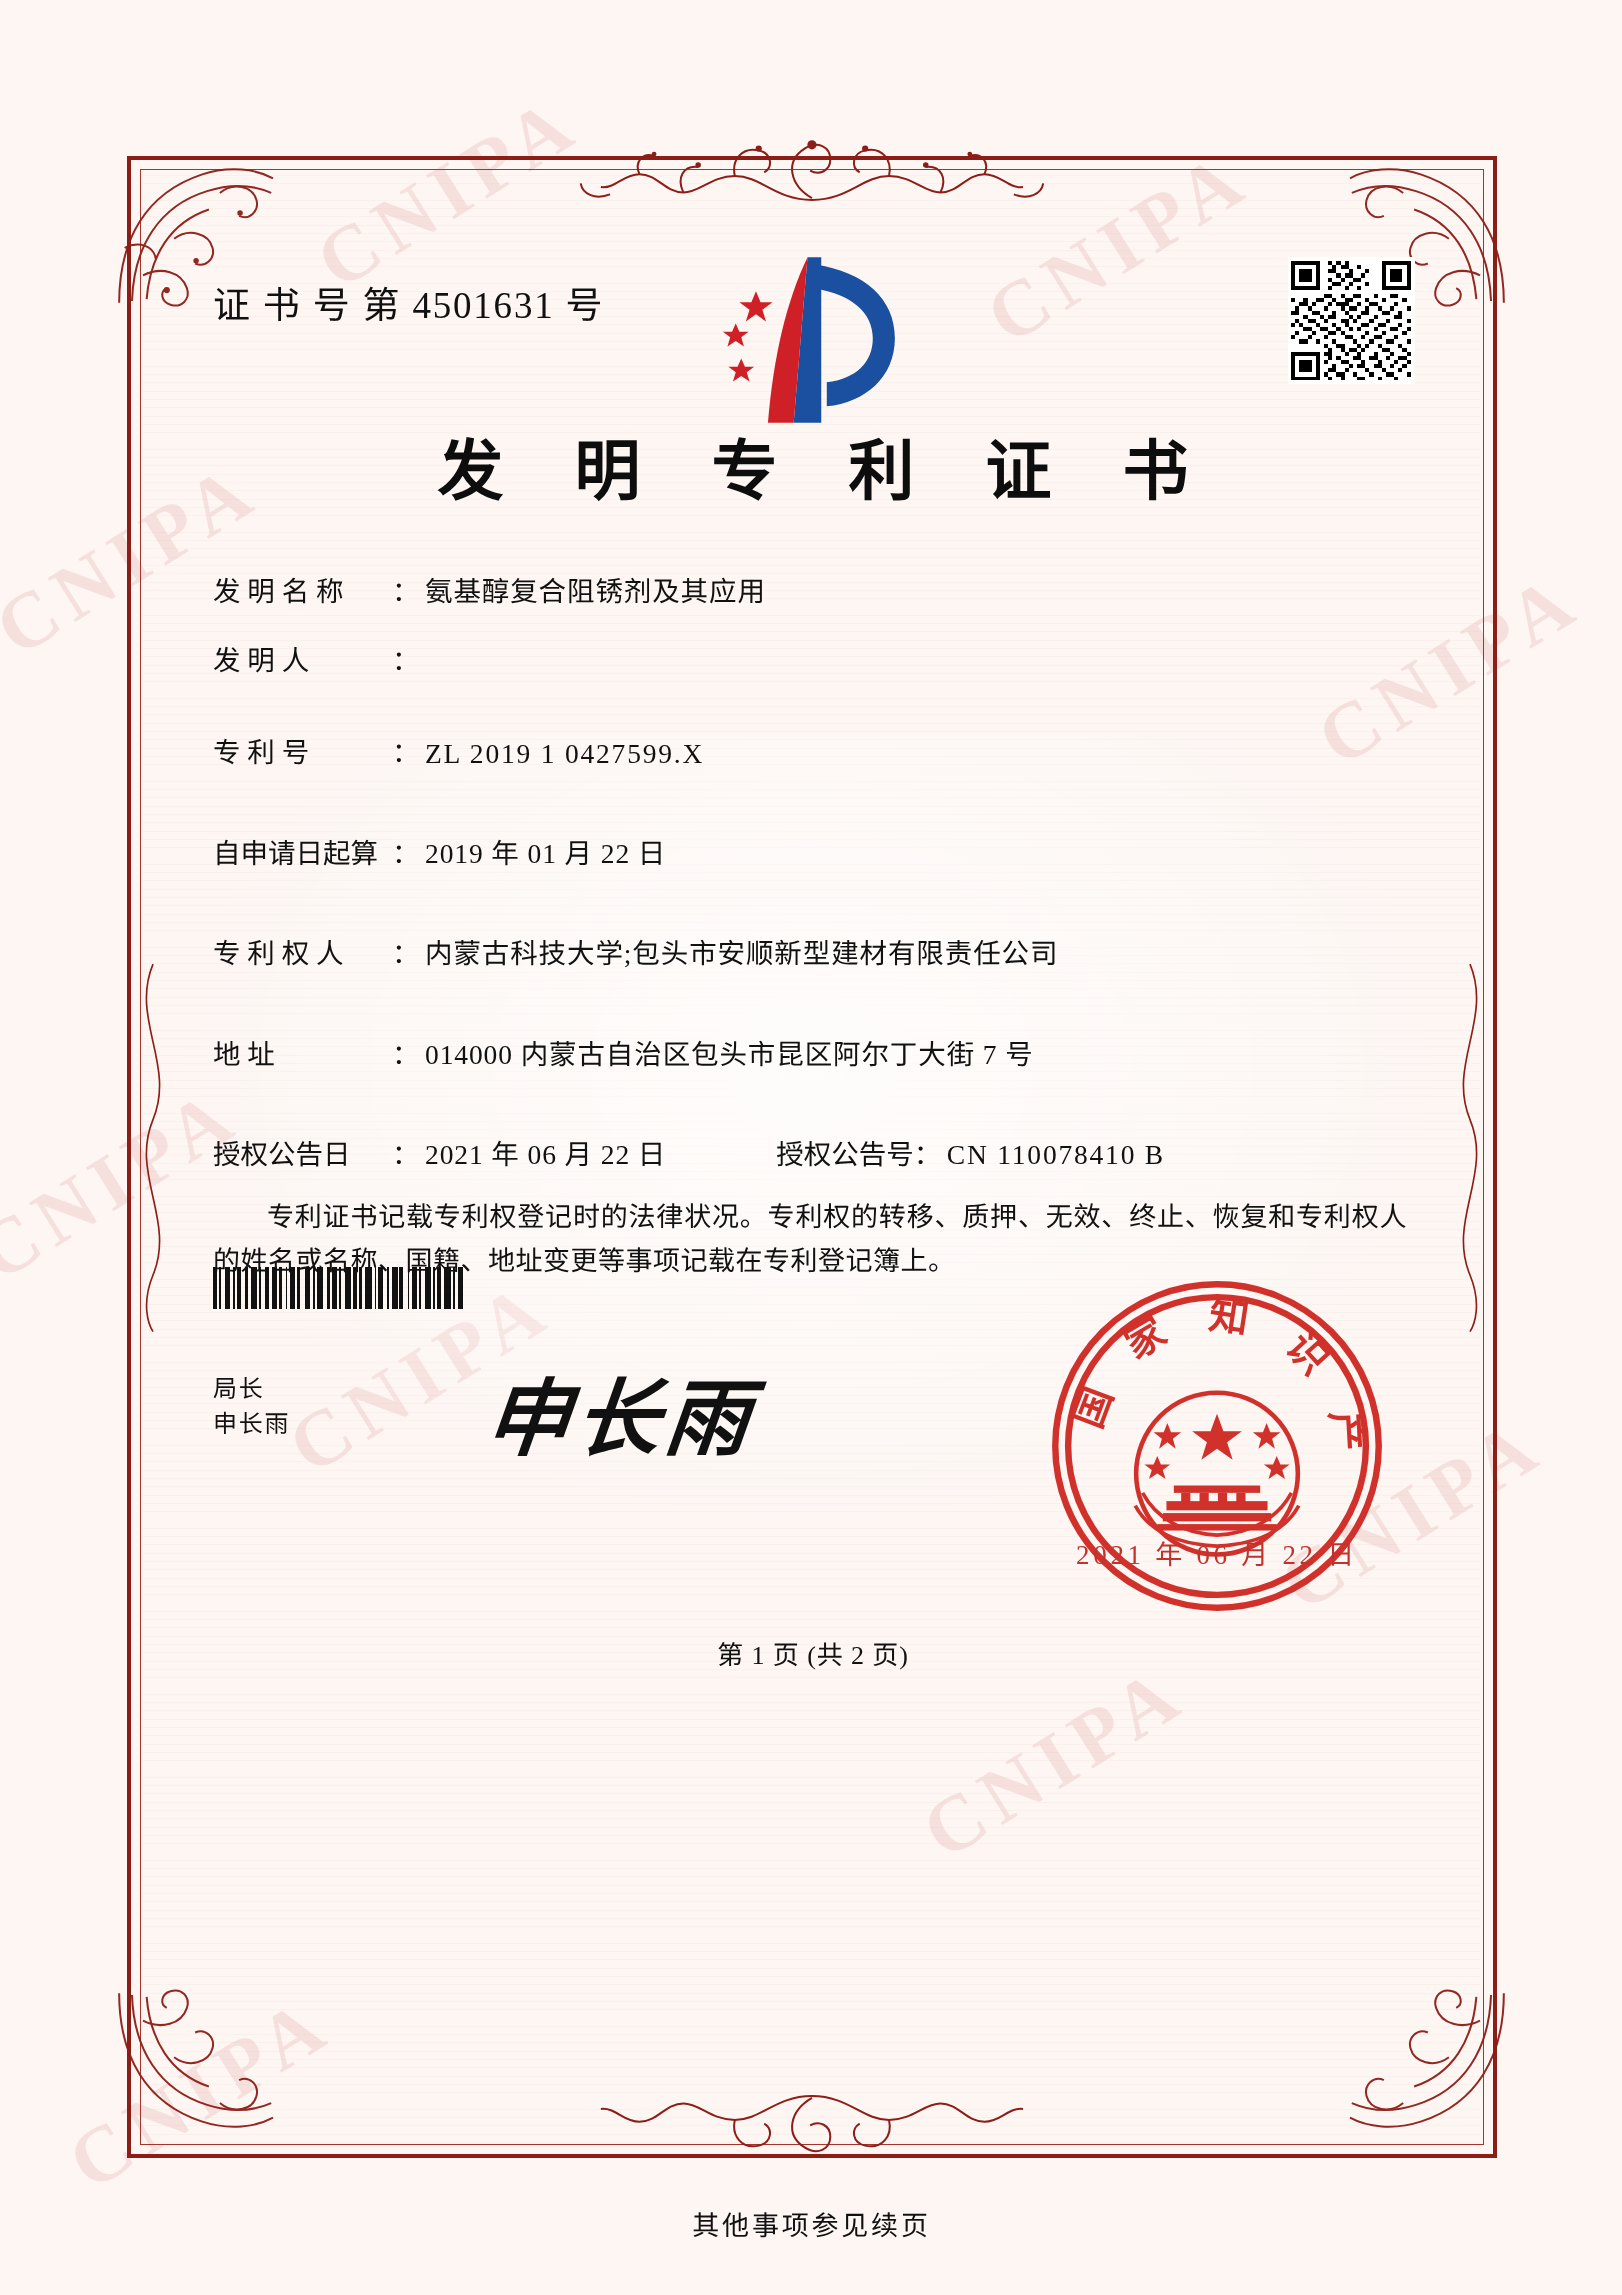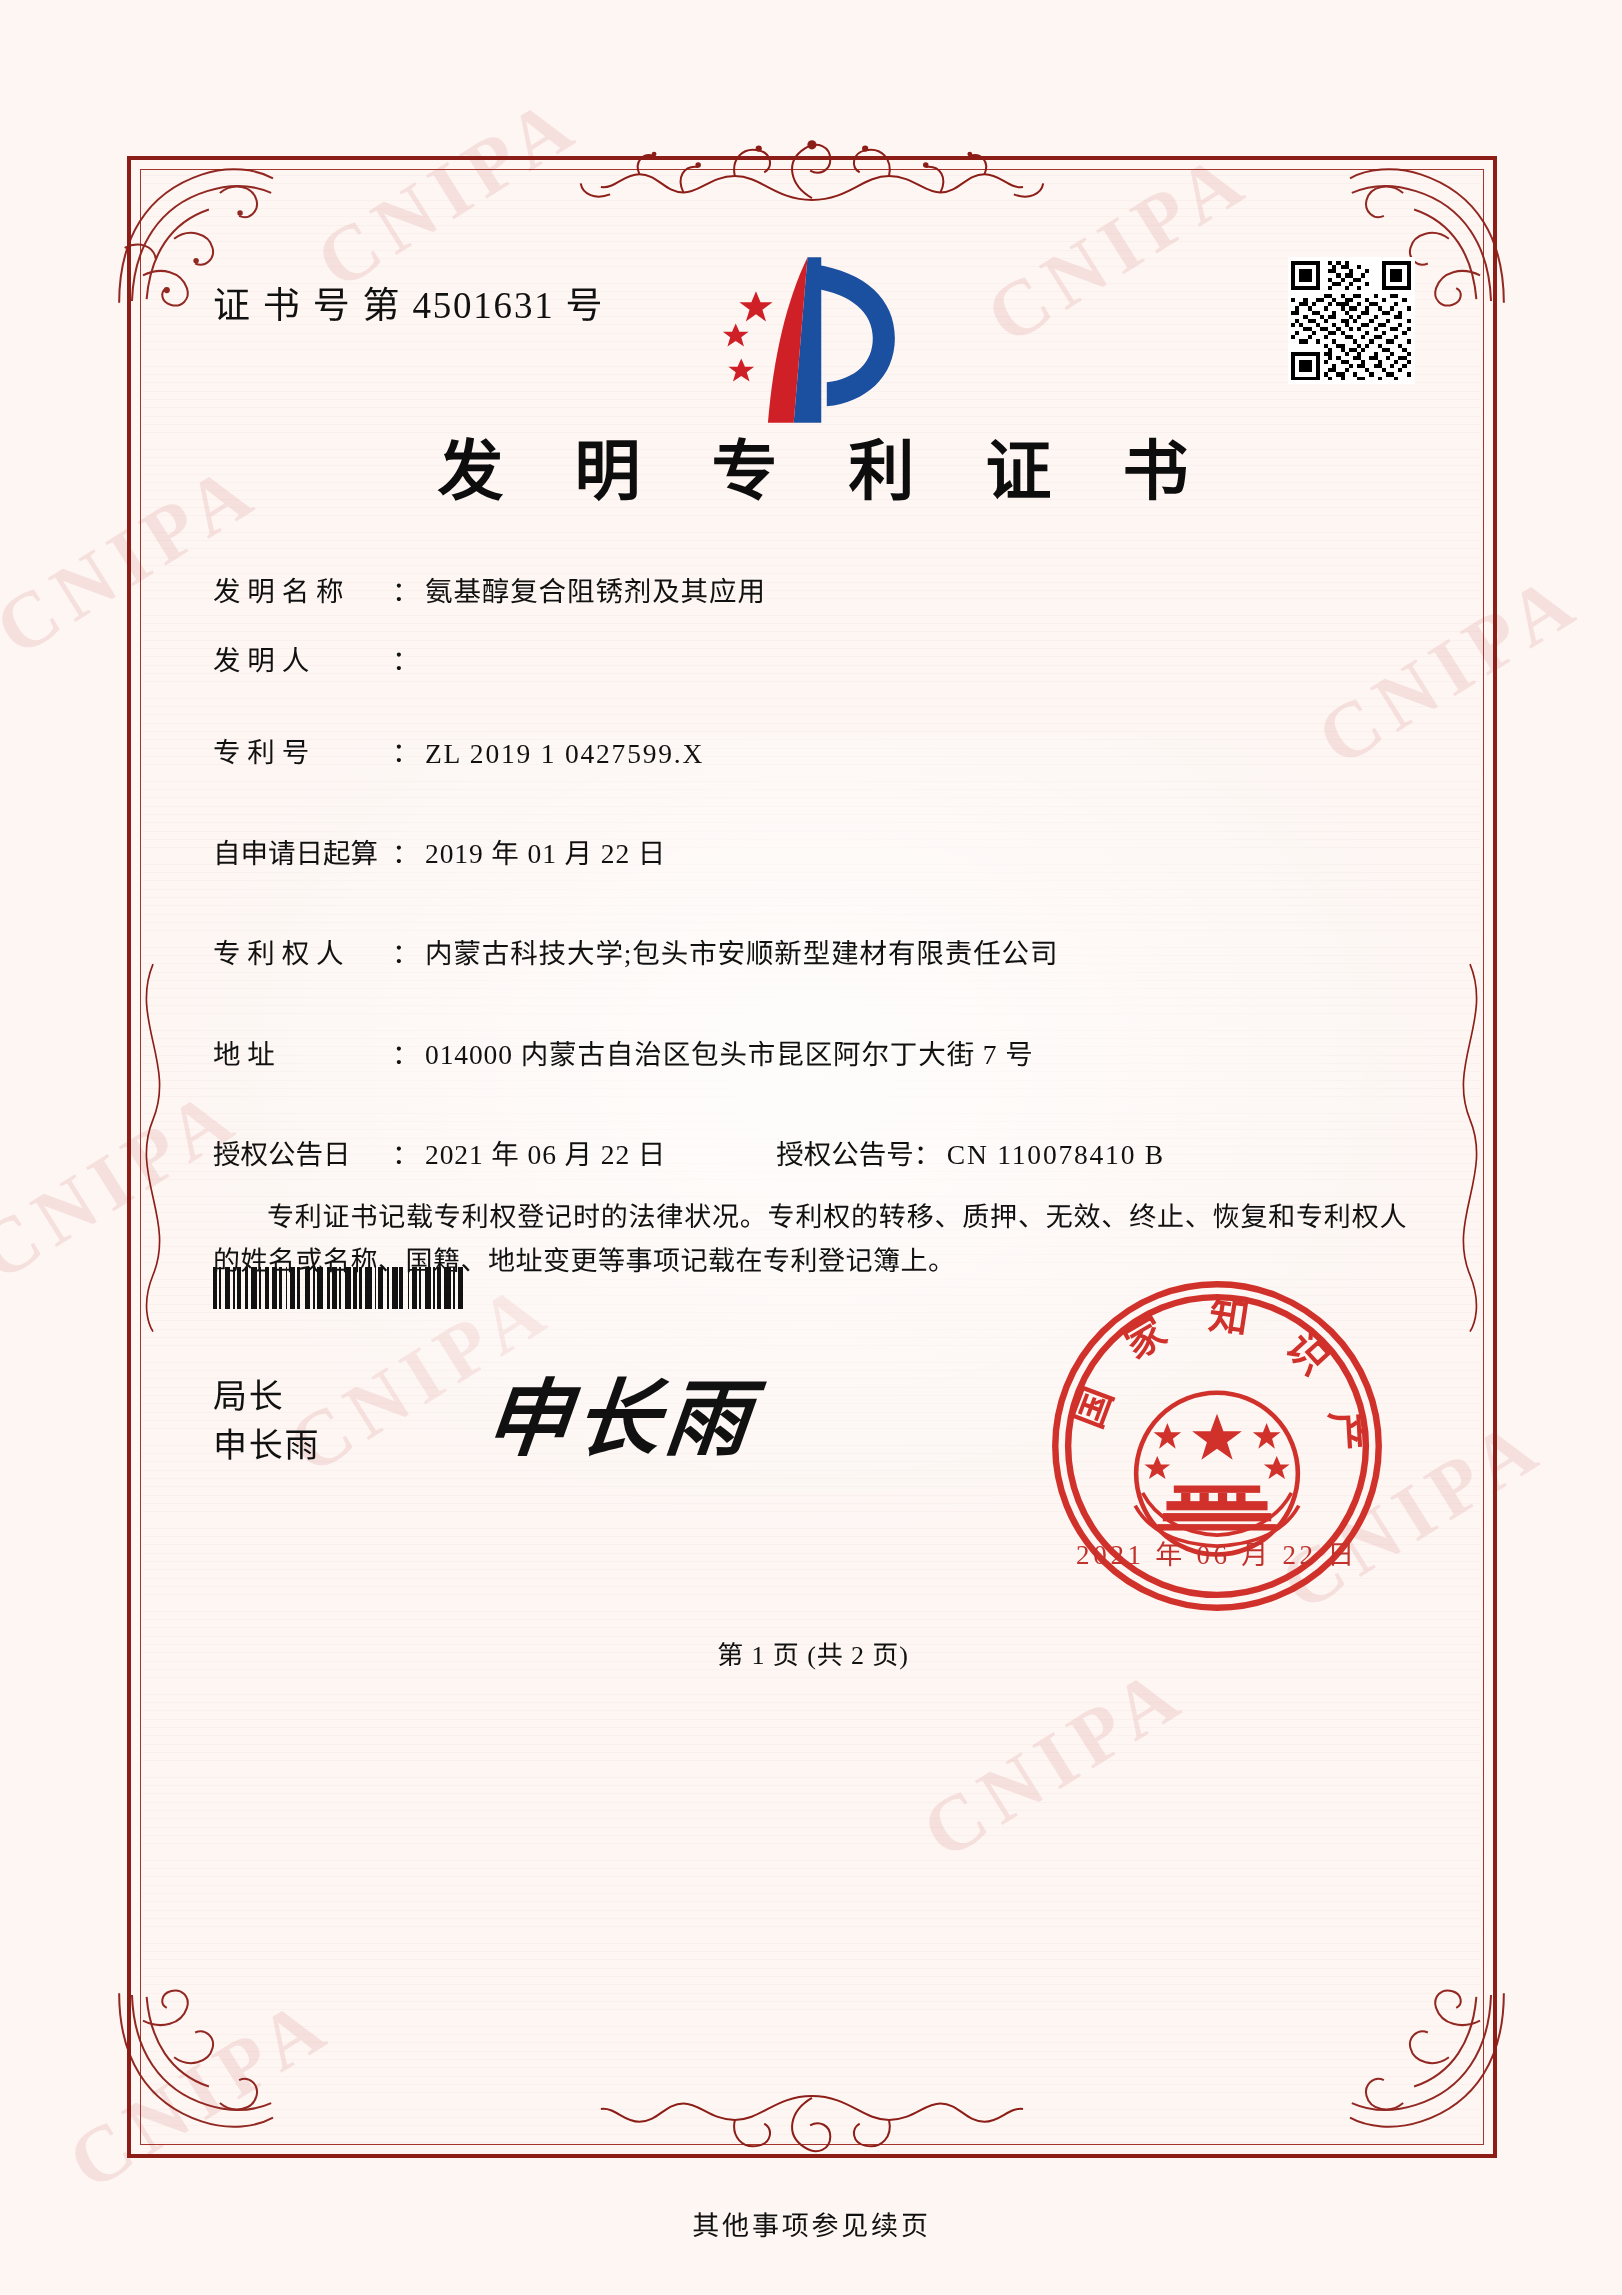--- a/index.html
+++ b/index.html
@@ -98,21 +98,21 @@
     font-size:27px;color:#111;line-height:1.62;
     text-align:justify;margin-top:24px;
     text-indent:2em;letter-spacing:0.5px;
   }
 
   
   .barcode{position:absolute;left:29px;top:1047px;width:358px;height:42px;display:flex;align-items:stretch;}
   .barcode i{display:block;background:#111;height:100%;}
 
   
-  .sig-label{position:absolute;left:29px;top:1152px;font-size:34px;color:#111;line-height:1.45;letter-spacing:1.8px;}
+  .sig-label{position:absolute;left:29px;top:1152px;font-size:24px;color:#111;line-height:1.45;letter-spacing:1.8px;}
   .sig-hand{
     position:absolute;left:303px;top:1131px;
     font-size:84px;color:#111;
     font-family:"DejaVu Serif",serif;
     font-style:italic;font-weight:700;
     transform:skewX(-6deg);
     letter-spacing:5.5px;
   }
 
   

